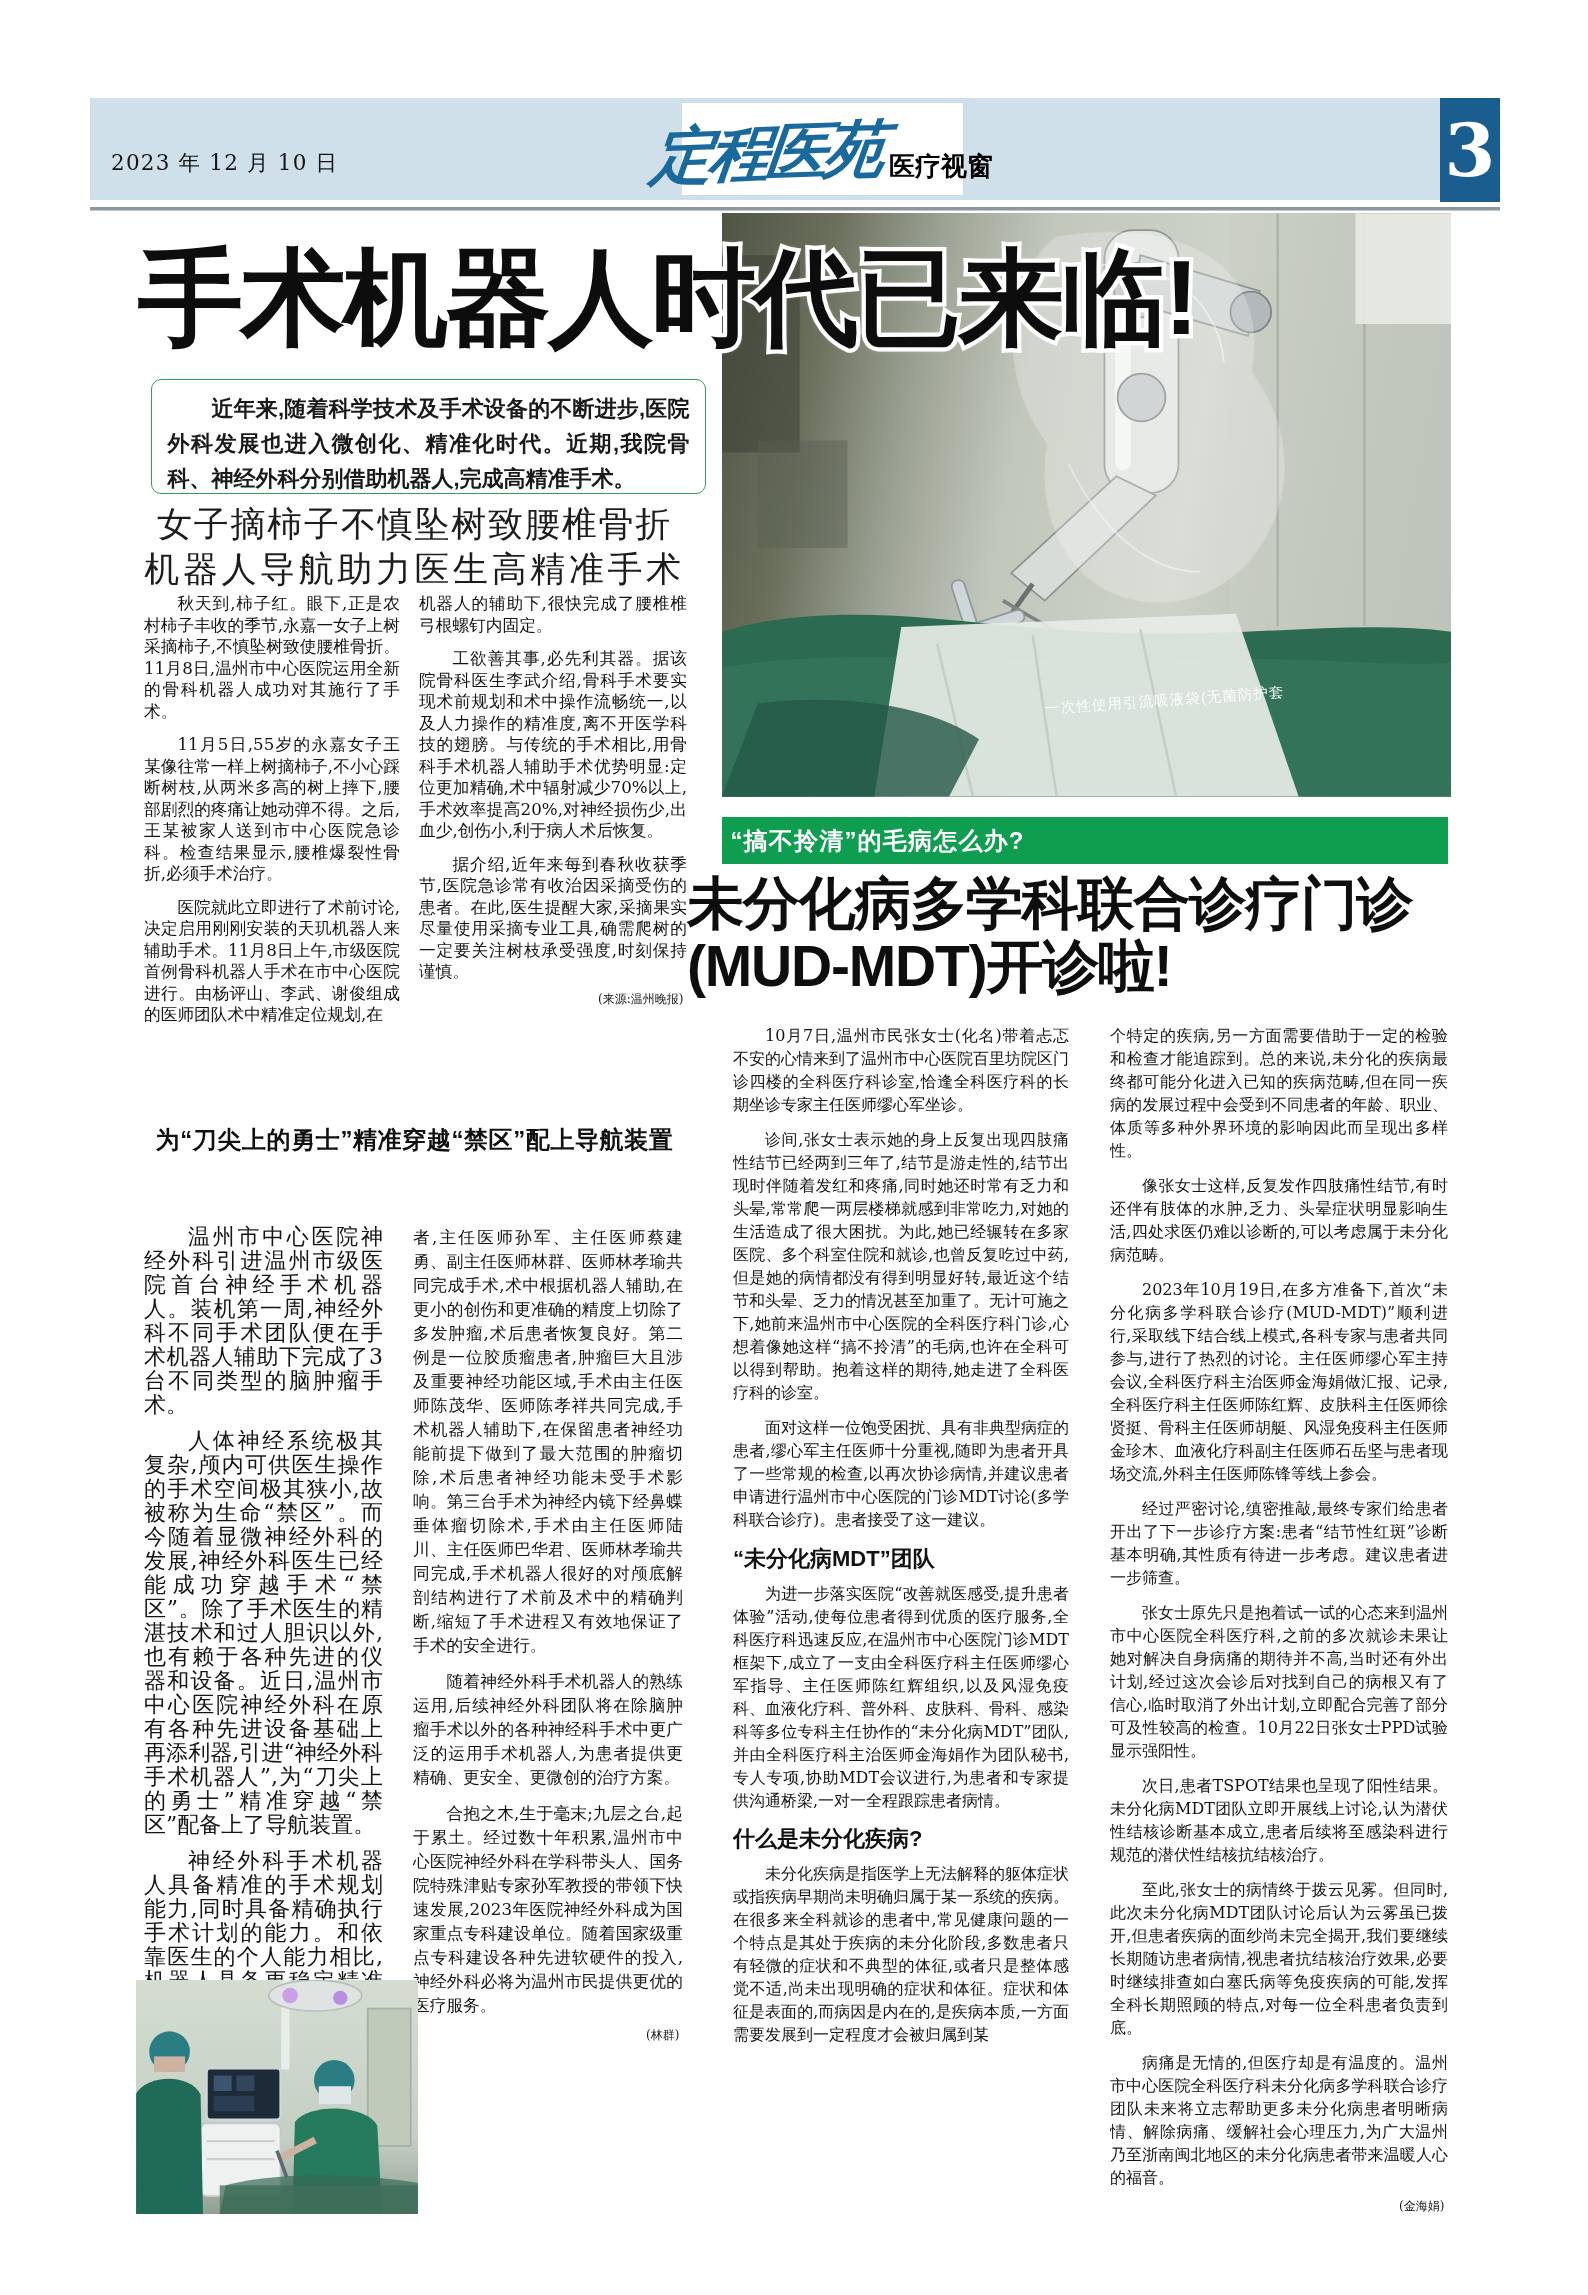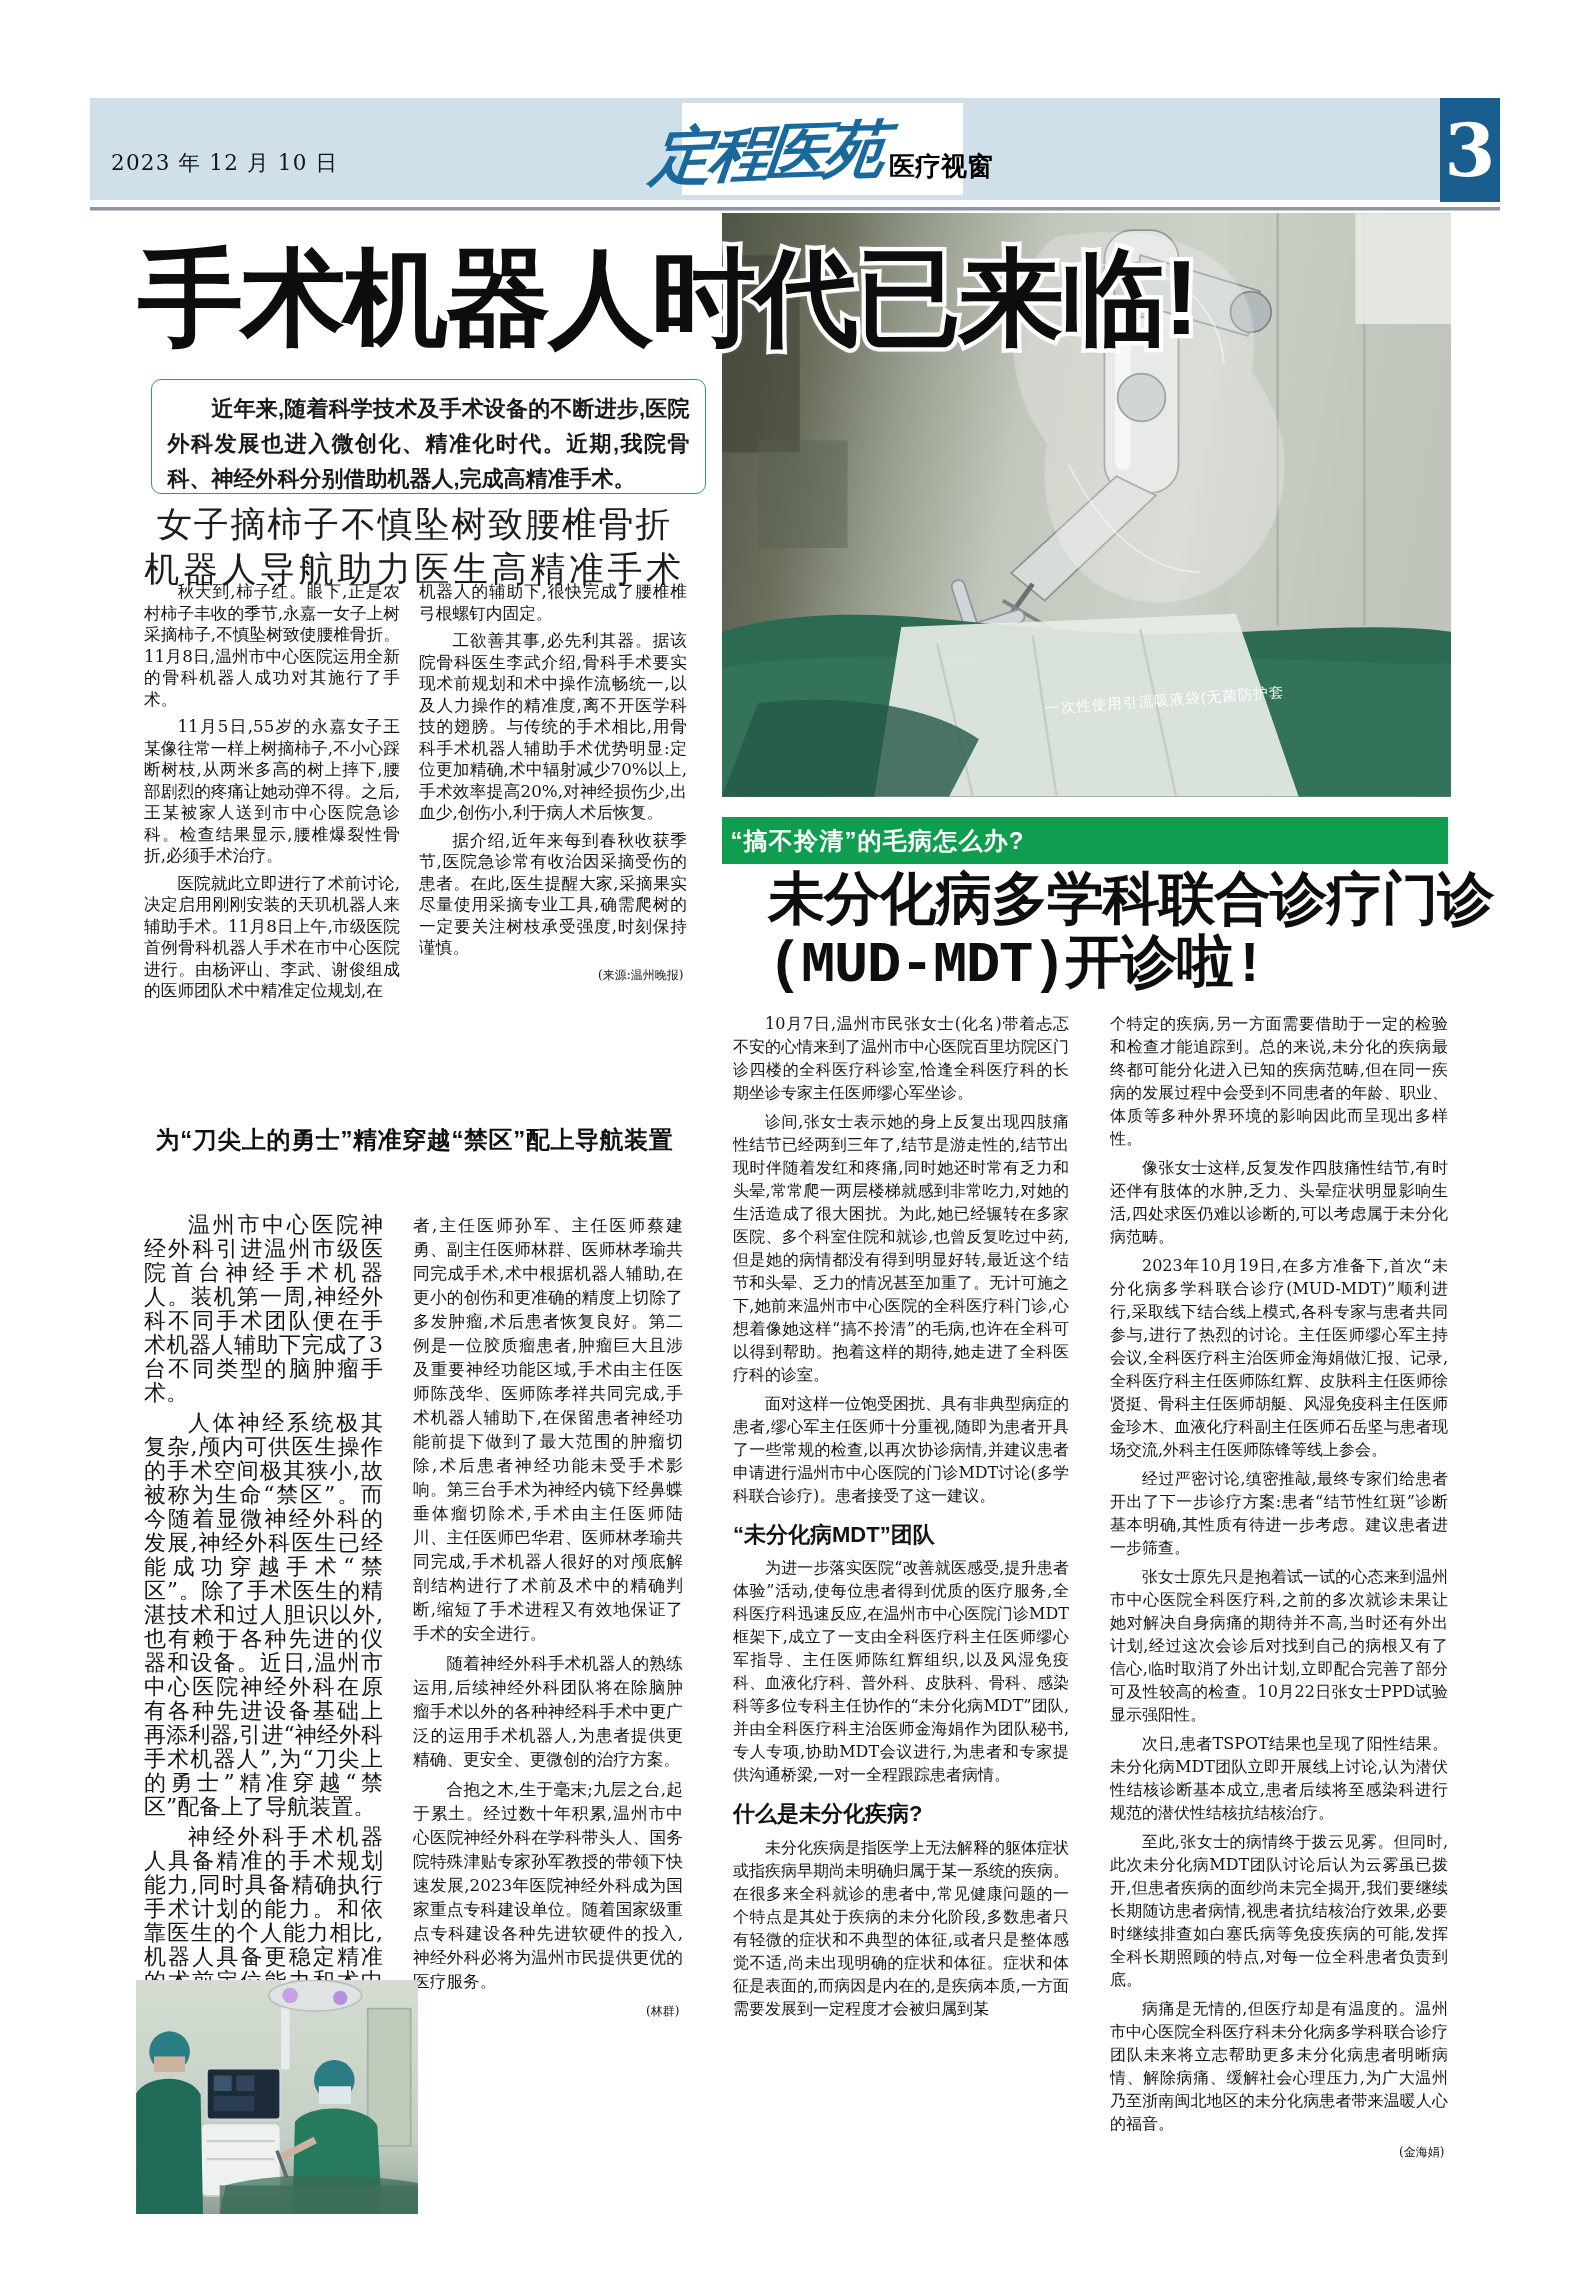--- a/index.html
+++ b/index.html
@@ -21,39 +21,39 @@
   .hl-front{color:#0d0d0d;}
   .intro-box{left:151px;top:371px;width:555px;height:115px;border:1.8px solid #2fa15b;border-radius:10px;box-sizing:border-box;padding:10.8px 15.5px 0 15.5px;font-family:"Liberation Sans","DejaVu Sans",sans-serif;font-weight:700;font-size:22px;line-height:35px;color:#1a1a1a;text-align:justify;margin-top:8px;}
   .intro-box p{margin:0;text-indent:2em;}
   
   .main-photo{left:722px;top:213px;width:729px;height:584px;z-index:1;overflow:hidden;background:linear-gradient(100deg,#4f5544 0%,#6b705d 14%,#9aa091 26%,#c2c7bc 40%,#ced3c9 62%,#b7bdb2 80%,#a9b0a4 100%);}
   .main-photo svg{display:block;}
   .drape-label{position:absolute;left:323px;top:478px;color:#ffffff;font-size:14.4px;letter-spacing:1.2px;transform:rotate(-4deg);opacity:.95;font-family:"Liberation Sans",sans-serif;}
   .or-photo{left:136px;top:1980px;width:282px;height:234px;overflow:hidden;background:linear-gradient(#d5ddd1,#c4cfc3 68%,#90a093);}
   
   .col{position:absolute;text-align:justify;overflow:hidden;}
-  .col p{margin:0 0 6px 0;text-indent:2em;}
+  .col p{margin:12px 0 6px 0;text-indent:2em;}
   .col p.cont{text-indent:0;}
   .byline{text-align:right;padding-right:3.6px;font-size:12px;}
   
   .a1-title{left:144px;top:502px;width:541px;text-align:center;font-family:"Liberation Sans","DejaVu Sans",sans-serif;font-weight:400;color:#1d1d1d;}
   .a1-title .t1{font-size:35px;line-height:44px;letter-spacing:1.8px;}
   .a1-title .t2{font-size:35px;line-height:45px;letter-spacing:3.6px;}
   .a1c1{left:144px;top:581px;width:256px;height:474px;font-size:16.7px;line-height:21.5px;}
   .a1c2{left:419px;top:581px;width:268px;height:474px;font-size:16.7px;line-height:21.5px;}
   
   .a2-title{left:144px;top:1122px;width:541px;text-align:center;}
   .a2-title .t1{font-family:"Liberation Sans",sans-serif;font-weight:400;font-size:33px;line-height:39px;letter-spacing:3px;color:#1d1d1d;}
   .a2-title .t2{font-family:"Liberation Sans",sans-serif;font-weight:700;font-size:24px;line-height:35px;letter-spacing:0.6px;color:#111;}
   .a2c1{left:144px;top:1213px;width:239px;height:768px;font-size:22px;line-height:24px;}
   .a2c2{left:413px;top:1213px;width:270px;height:1007px;font-size:16.7px;line-height:24px;}
   
   .banner{left:722px;top:817px;width:726px;height:47px;background:#0f9d4f;display:flex;align-items:center;}
   .banner span{color:#ffffff;font-family:"Liberation Sans","DejaVu Sans",sans-serif;font-weight:700;font-size:24px;padding-left:8.4px;letter-spacing:1.2px;}
-  .a3-title{left:768px;top:872px;width:729px;font-family:Liberation Mono, monospace;font-weight:900;color:#0e0e0e;}
+  .a3-title{left:687px;top:872px;width:729px;font-family:Liberation Sans, sans-serif;font-weight:900;color:#0e0e0e;}
   .a3-title .t{font-size:57px;line-height:63px;letter-spacing:-1.2px;white-space:nowrap;}
   .a3c1{left:733px;top:1012px;width:336px;height:1235px;font-size:16px;line-height:23px;}
   .a3c2{left:1110px;top:1012px;width:338px;height:1235px;font-size:16px;line-height:23px;}
   .subhead{text-align:left;text-indent:0 !important;font-family:"Liberation Sans","DejaVu Sans",sans-serif;font-weight:700;font-size:22px;color:#111;margin:15.5px 0 10.8px 0 !important;}
   .a3c2 .byline{margin-top:1.2px;}
 </style>
 </head>
 <body>
 
 <div class="abs band"></div>

